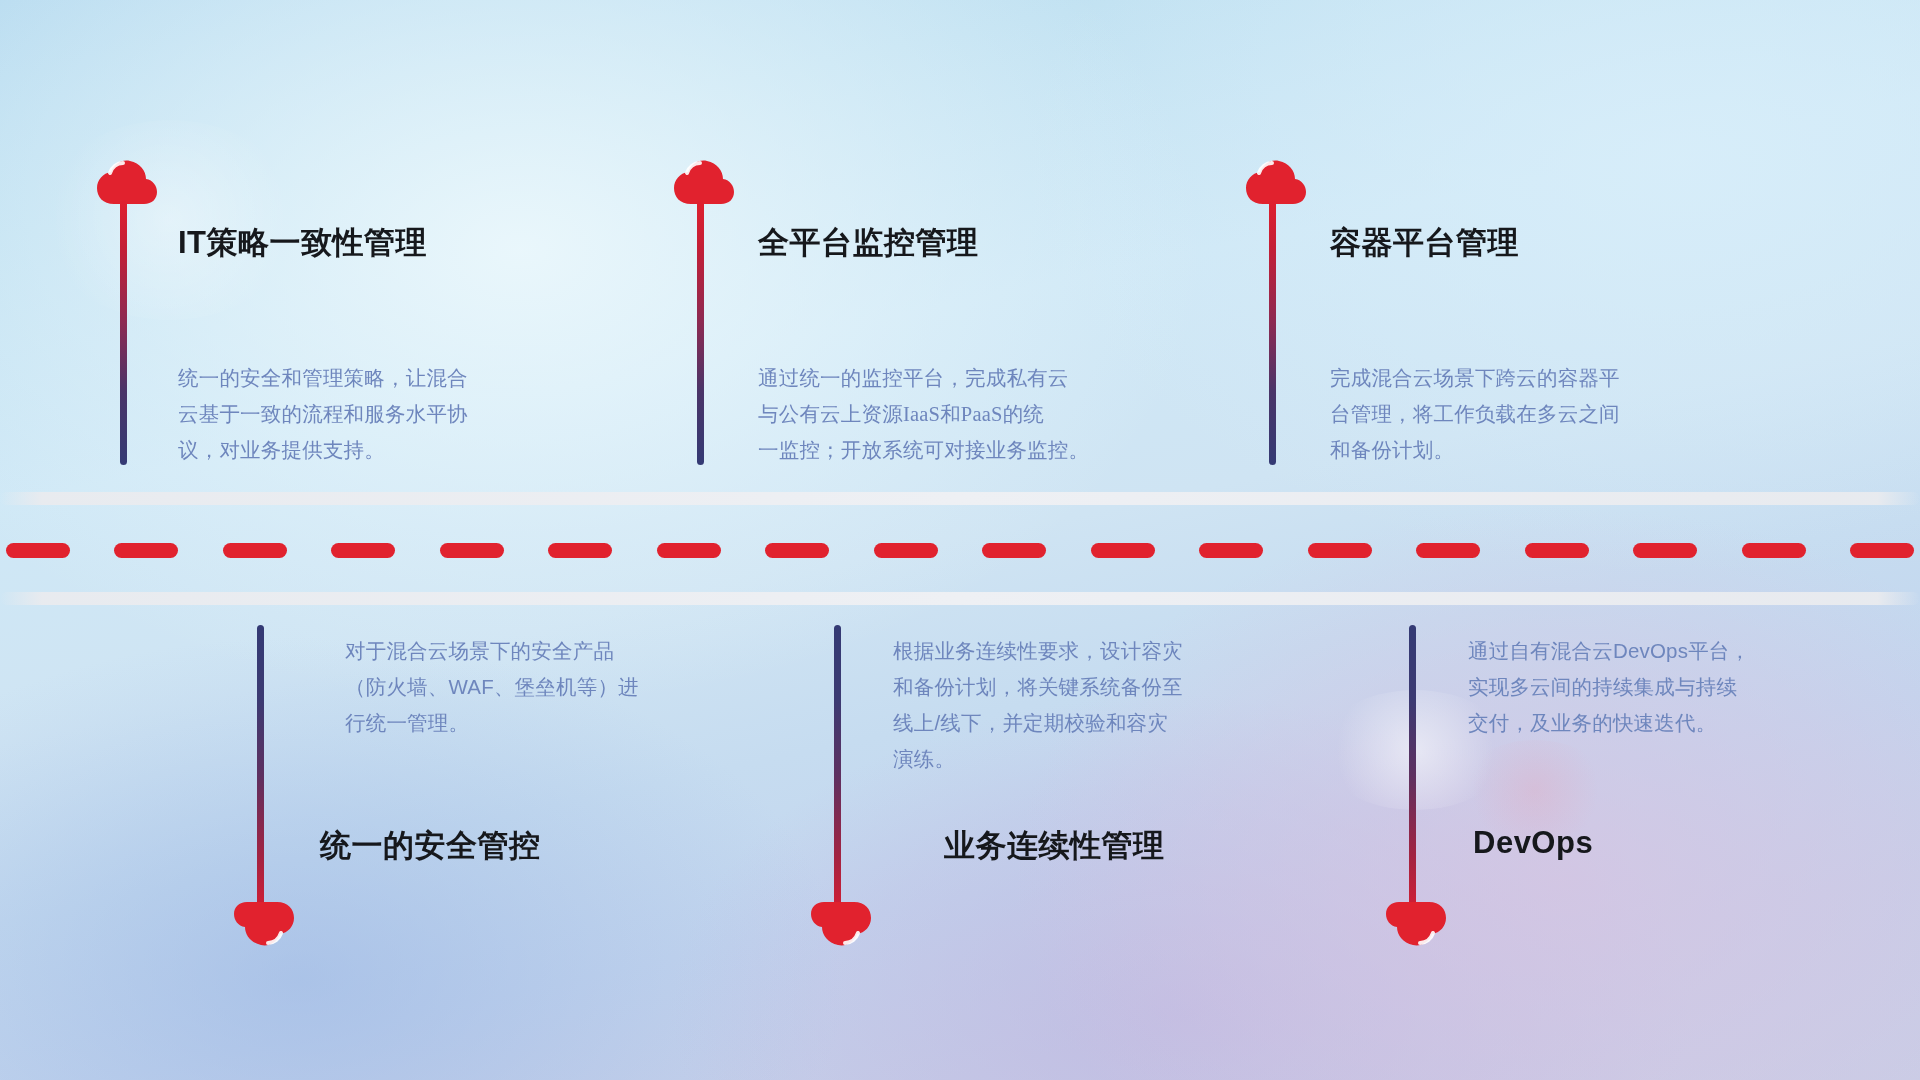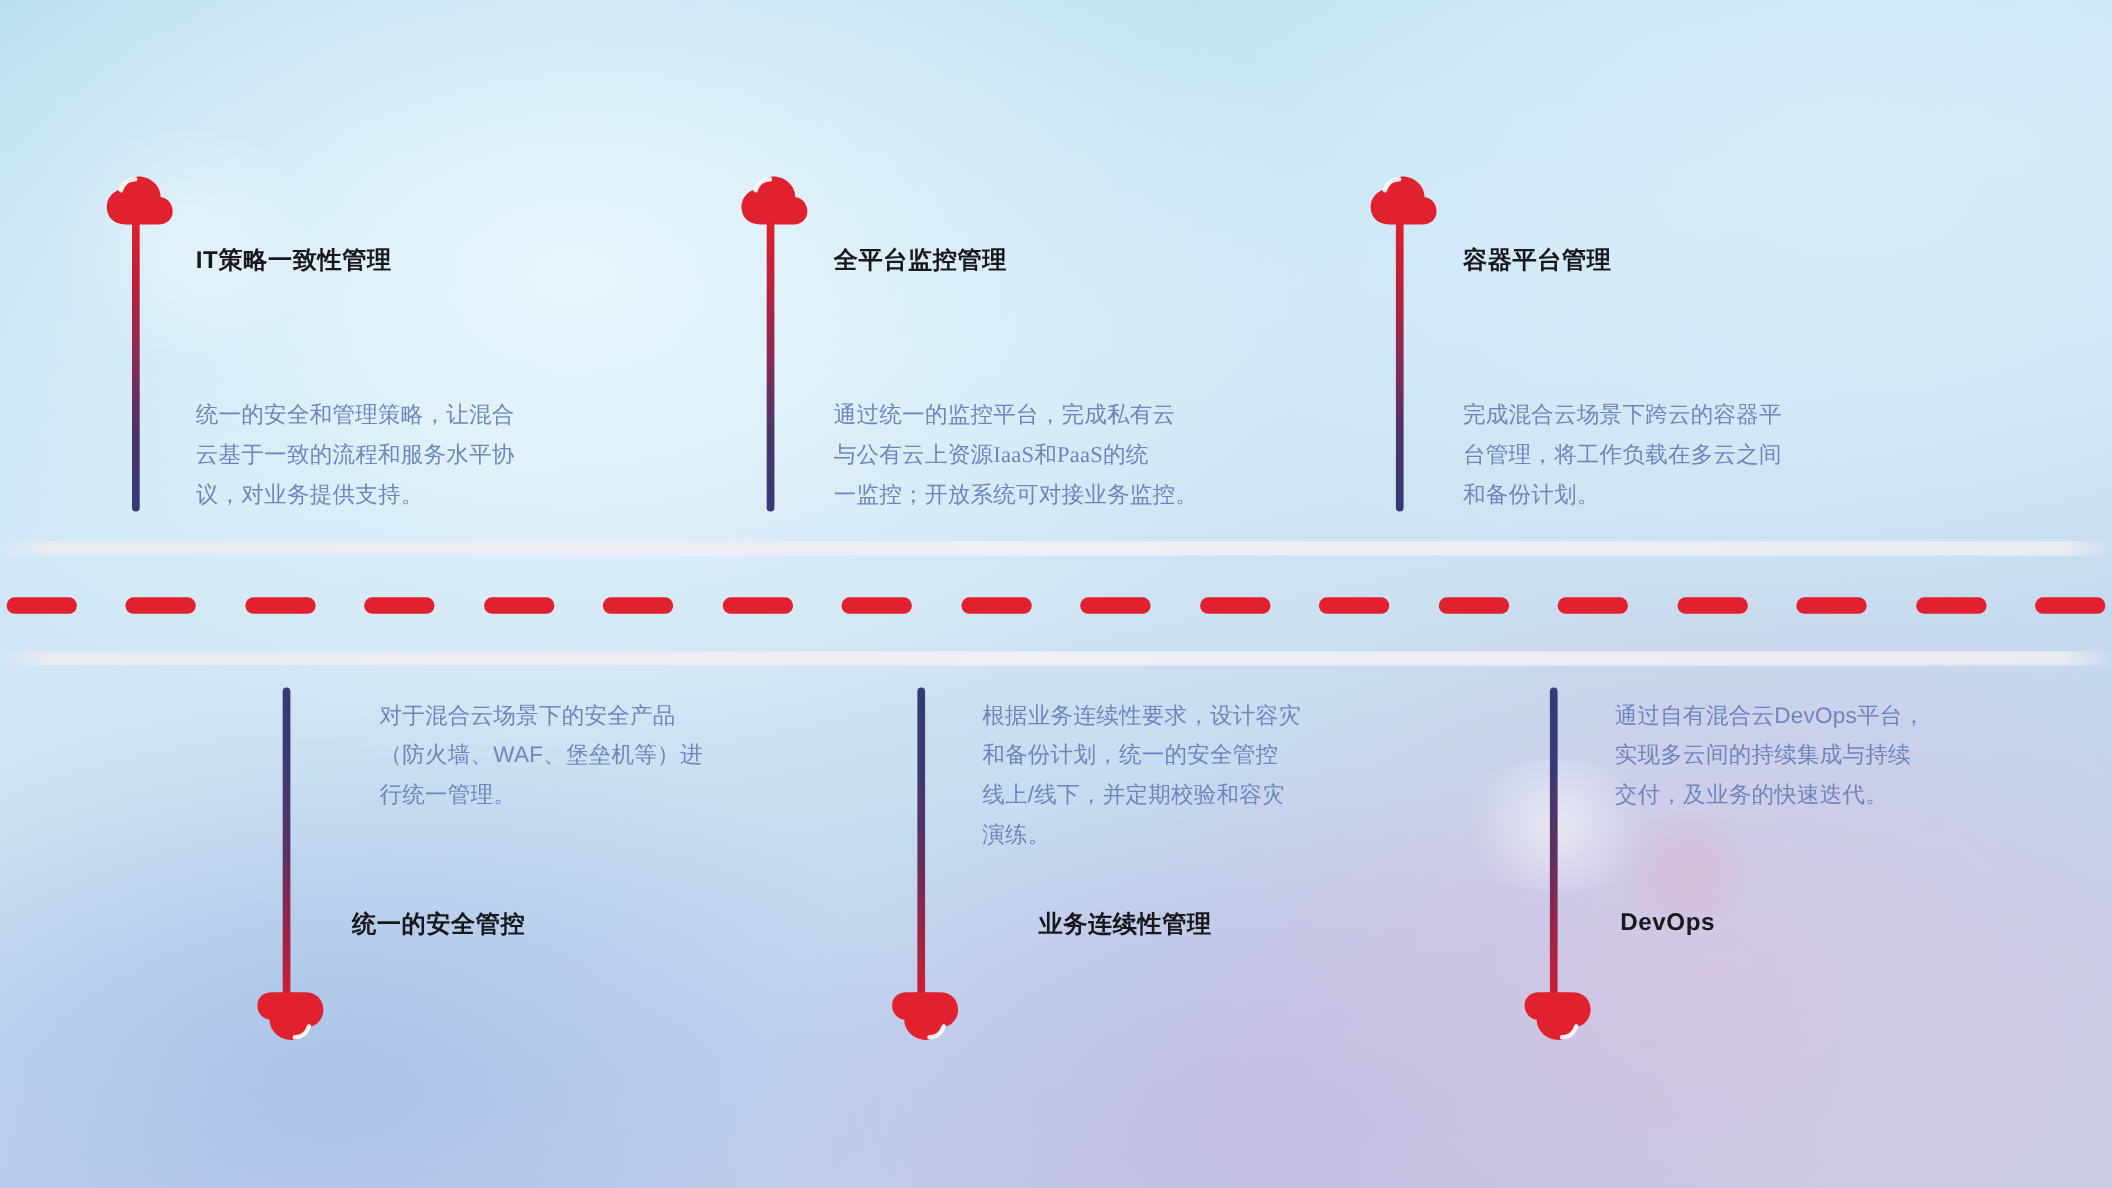--- a/index.html
+++ b/index.html
@@ -54,21 +54,21 @@
   }
   .stem.down { background:linear-gradient(180deg,#e0202e 0%,#c41f36 18%,#8d2a52 46%,#4a3468 72%,#343a74 100%); }
   .stem.up   { background:linear-gradient(180deg,#343a74 0%,#3c3a72 26%,#5e3060 52%,#a32341 80%,#d61e33 100%); }
 
   
   .cloud { position:absolute; width:62px; height:46px; }
   .cloud svg { display:block; width:100%; height:100%; }
 
   .heading {
     position:absolute;
-    font-size:22px;
+    font-size:31px;
     font-weight:700;
     color:#16181c;
     letter-spacing:.5px;
     white-space:nowrap;
   }
 
   .body {
     position:absolute;
     font-size:20.5px;
     line-height:36px;
@@ -193,21 +193,21 @@
       <svg viewBox="0 0 62 46" xmlns="http://www.w3.org/2000/svg">
         <path d="M18 44 C7 44 1 37 1 28 C1 20 7 13 15 12 C18 4 26 -1 34 1 C44 3 50 11 50 19 C57 20 61 26 61 32 C61 39 56 44 48 44 Z" fill="#e1222e"></path>
         <path d="M14 13 C16 7 21 3 27 3" stroke="#ffffff" stroke-width="4" stroke-linecap="round" fill="none" opacity="0.9"></path>
       </svg>
     </span>
   </div>
 
   <div class="col">
     <div class="stem up" style="left:834px; top:625px; height:290px;"></div>
     <div class="body" style="left:893px; top:633px; width:430px;">根据业务连续性要求，设计容灾
-和备份计划，统一的安全管控
+和备份计划，将关键系统备份至
 线上/线下，并定期校验和容灾
 演练。</div>
     <div class="heading" style="left:898px; top:825px;margin-left:46px;">业务连续性管理</div>
     <span class="cloud" style="left:810px; top:900px; transform:rotate(180deg);">
       <svg viewBox="0 0 62 46" xmlns="http://www.w3.org/2000/svg">
         <path d="M18 44 C7 44 1 37 1 28 C1 20 7 13 15 12 C18 4 26 -1 34 1 C44 3 50 11 50 19 C57 20 61 26 61 32 C61 39 56 44 48 44 Z" fill="#e1222e"></path>
         <path d="M14 13 C16 7 21 3 27 3" stroke="#ffffff" stroke-width="4" stroke-linecap="round" fill="none" opacity="0.9"></path>
       </svg>
     </span>
   </div>

